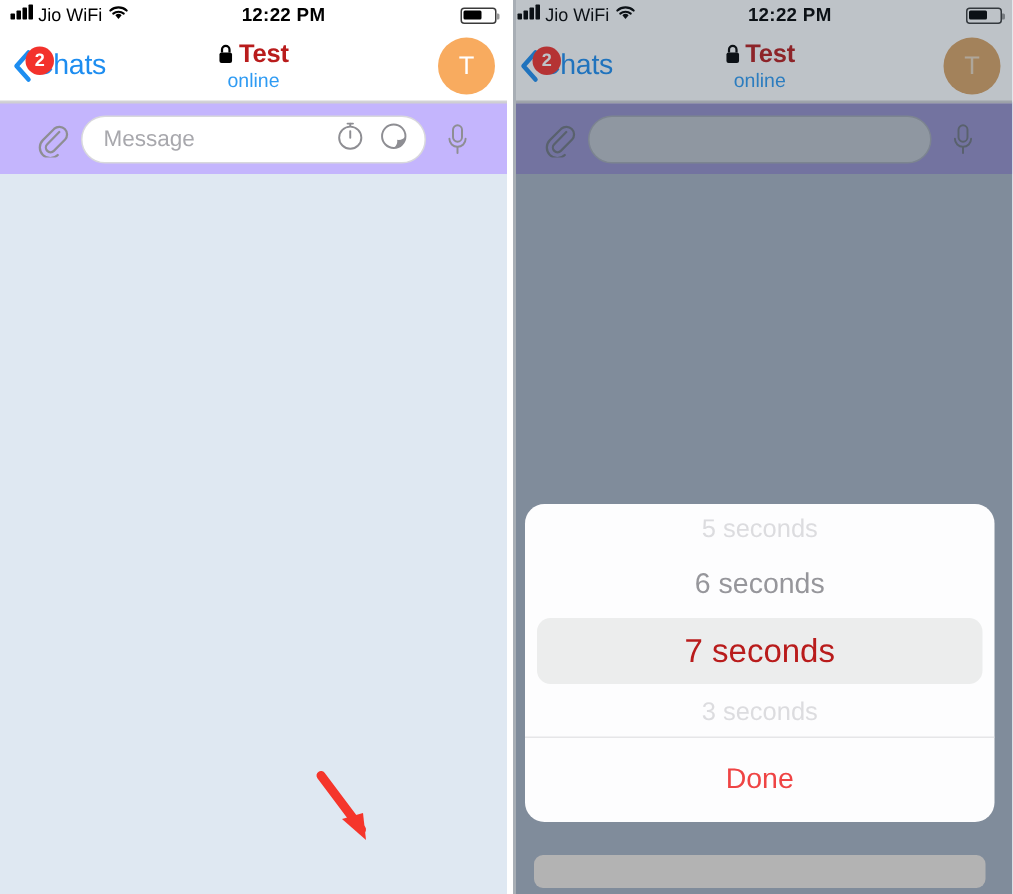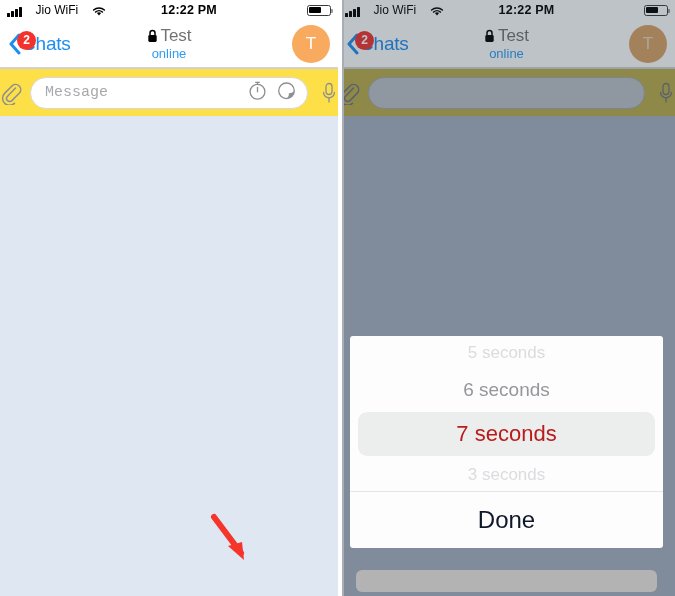--- a/index.html
+++ b/index.html
@@ -46,21 +46,21 @@
     height: 20px;
     background: #ffffff;
     display: flex;
     align-items: center;
     padding: 0 7px;
     font-size: 12px;
     color: #000;
     z-index: 20;
   }
   .panel.right .statusbar { background: #ffffff; }
-  .sb-left { display: flex; align-items: flex-end; gap: 14px; }
+  .sb-left { display: flex; align-items: flex-start; gap: 4px; }
   .sig { display: flex; align-items: flex-end; gap: 1.5px; height: 10px; }
   .sig i { display: block; width: 2.5px; background: #000; border-radius: .5px; }
   .sig i:nth-child(1){ height: 4px; }
   .sig i:nth-child(2){ height: 6px; }
   .sig i:nth-child(3){ height: 8px; }
   .sig i:nth-child(4){ height: 10px; }
   .carrier { font-size: 12px; letter-spacing: 0px; }
   .wifi { width: 14px; height: 11px; position: relative; }
   .sb-center {
     position: absolute; left: 0; right: 0; text-align: center;
@@ -103,21 +103,21 @@
     padding: 0 4px;
     z-index: 3;
   }
   .nav-center {
     position: absolute; left: 0; right: 0;
     display: flex; flex-direction: column; align-items: center;
     pointer-events: none;
   }
   .nav-title-row { display: flex; align-items: center; gap: 3px; }
   .lock-nav { width: 11px; height: 14px; position: relative; }
-  .nav-title { font-size: 17px; font-weight: 400; color: #737373; letter-spacing: -.1px; }
+  .nav-title { font-size: 17px; font-weight: 700; color: #b91c1c; letter-spacing: -.1px; }
   .nav-sub { font-size: 13px; color: #2f9bf3; margin-top: 0px; }
   .avatar {
     margin-left: auto;
     width: 38px; height: 38px; border-radius: 50%;
     background: #f8ab5f;
     color: #fff; font-size: 17px;
     display: flex; align-items: center; justify-content: center;
     cursor: pointer;
   }
   .panel.right .avatar { background: #d9a263; color: #e9d6bd; }
@@ -127,26 +127,25 @@
     position: relative;
     flex: 1;
     background: #dbe6f1;
     overflow: hidden;
   }
 
   
   .inputbar {
     position: relative;
     height: 48px;
-    background: #fde047;
+    background: #c4b5fd;
     border-top: 1px solid #cfcfd2;
     display: flex; align-items: center;
-    padding: 0 0;
+    padding: 0 24px;
     z-index: 15;
-    font-family: Liberation Mono, monospace;
   }
   .clip { width: 22px; height: 24px; flex: none; cursor: pointer; }
   .msgfield {
     flex: 1;
     height: 32px;
     margin: 0 8px;
     border: 1px solid #d8d8dc;
     border-radius: 16px;
     background: #fff;
     display: flex; align-items: center;
@@ -171,21 +170,21 @@
     position: absolute; left: 0; right: 0; top: 0; height: 69px;
     background: rgba(40,56,74,0.30);
     z-index: 31;
   }
   .picker {
     position: absolute;
     left: 12px; right: 12px;
     top: 336px;
     height: 212px;
     background: #fdfdfe;
-    border-radius: 3px;
+    border-radius: 13px;
     z-index: 45;
     overflow: hidden;
     display: flex; flex-direction: column;
   }
   .wheel { position: relative; flex: 1; overflow: hidden; }
   .wheel-row {
     height: 40px;
     display: flex; align-items: center; justify-content: center;
     font-size: 19px;
     color: #9a9a9f;
@@ -196,21 +195,21 @@
     font-size: 22px; color: #b91c1c;
     height: 44px;
     margin: 2px 8px;
     background: #eceded;
     border-radius: 9px;
   }
   .picker-sep { height: 1px; background: #e6e6e8; }
   .picker-done {
     height: 56px;
     display: flex; align-items: center; justify-content: center;
-    font-size: 24px; color: #0f172a;
+    font-size: 19px; color: #ef4444;
     cursor: pointer;
   }
   .ghost-bar {
     position: absolute;
     left: 18px; right: 18px; bottom: 4px; height: 22px;
     background: #b3b3b3;
     border-radius: 6px;
     z-index: 35;
   }
 </style>

